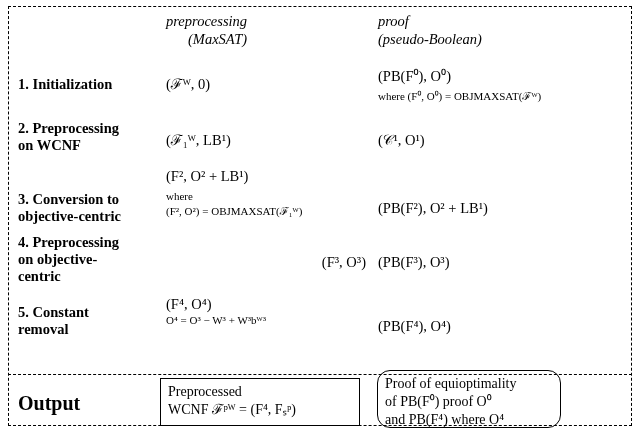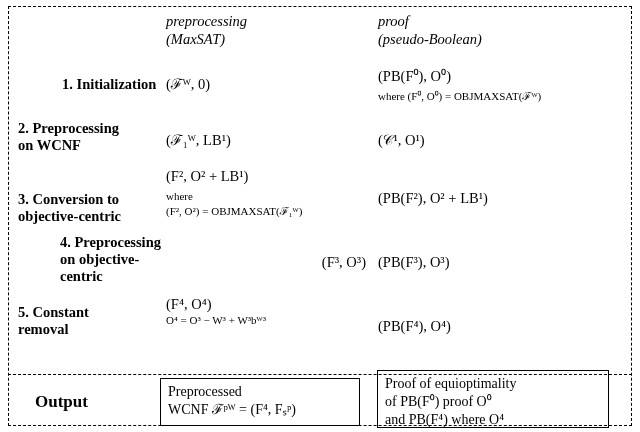--- a/index.html
+++ b/index.html
@@ -71,63 +71,63 @@
     font-size: 11px;
     line-height: 1.3;
   }
 
   
   .out-label {
     position: absolute;
     left: 18px;
     top: 392px;
     font-weight: bold;
-    font-size: 17px;
-    margin-left: 17px;
+    font-size: 20px;
   }
   .box {
     position: absolute;
     border: 1.3px solid #000;
     box-sizing: border-box;
     padding: 4px 7px;
     font-size: 14px;
     line-height: 1.3;
   }
   .box-left {
     left: 160px;
     top: 378px;
     width: 200px;
     height: 48px;
   }
   .box-right {
     left: 377px;
     top: 370px;
-    width: 232px;
+    width: 184px;
     height: 58px;
+    border-radius: 13px;
   }
   .nowrap { white-space: nowrap; }
 </style>
 </head>
 <body>
 
 <div id="figure">
 
   <div class="dashed-frame"></div>
   <div class="dashed-sep"></div>
 
-  <div class="hdr" style="left:166px; top:12px;">
+  <div class="hdr" style="left:166px; top:12px;text-align:right;">
     <div>preprocessing</div>
     <div>(MaxSAT)</div>
   </div>
   <div class="hdr" style="left:378px; top:12px;">
     <div>proof</div>
     <div>(pseudo-Boolean)</div>
   </div>
 
-  <div class="col-label" style="top:76px;margin-left:44px;">1. Initialization</div>
+  <div class="col-label" style="top:76px;">1. Initialization</div>
   <div class="cell col2" style="top:76px;">(ℱᵂ, 0)</div>
   <div class="cell col3" style="top:68px;">
     <div>(PB(F⁰), O⁰)</div>
     <div class="small nowrap" style="margin-top:4px;">where  (F⁰, O⁰) = OBJMAXSAT(ℱᵂ)</div>
   </div>
 
   <div class="col-label" style="top:120px;">
     <div>2. Preprocessing</div>
     <div>on WCNF</div>
   </div>
@@ -136,23 +136,23 @@
 
   <div class="col-label" style="top:191px;">
     <div>3. Conversion to</div>
     <div>objective-centric</div>
   </div>
   <div class="cell col2" style="top:168px;">
     <div>(F², O² + LB¹)</div>
     <div class="small" style="margin-top:4px;">where</div>
     <div class="small nowrap">(F², O²) = OBJMAXSAT(ℱ₁ᵂ)</div>
   </div>
-  <div class="cell col3" style="top:190px;">(PB(F²), O² + LB¹)</div>
+  <div class="cell col3" style="top:200px;">(PB(F²), O² + LB¹)</div>
 
-  <div class="col-label" style="top:234px;margin-left:42px;">
+  <div class="col-label" style="top:234px;">
     <div>4. Preprocessing</div>
     <div>on objective-</div>
     <div>centric</div>
   </div>
   <div class="cell col2" style="top:254px;text-align:right;">(F³, O³)</div>
   <div class="cell col3" style="top:254px;">(PB(F³), O³)</div>
 
   <div class="col-label" style="top:304px;">
     <div>5. Constant</div>
     <div>removal</div>

